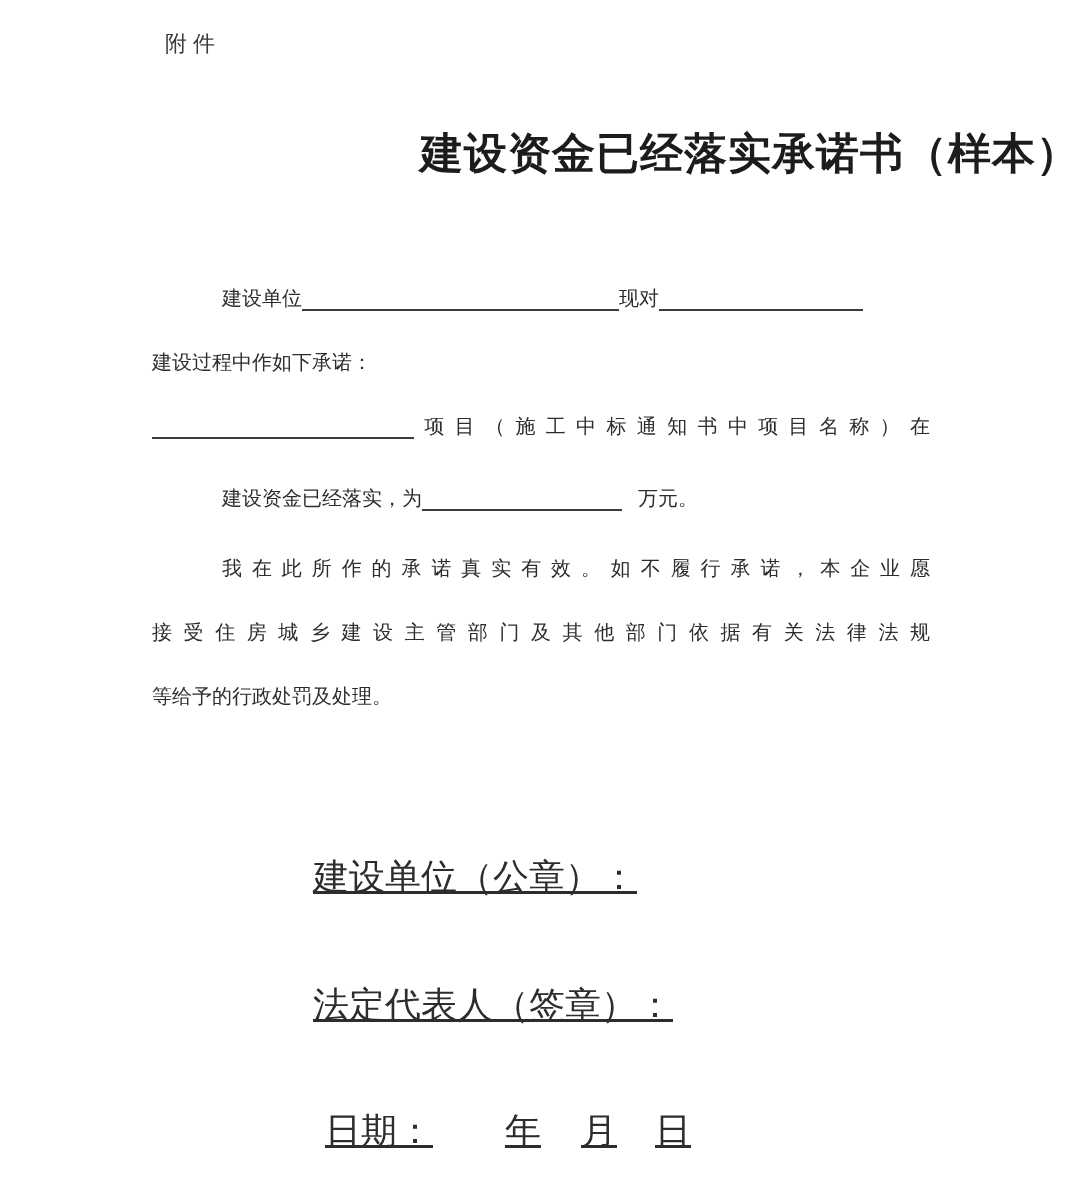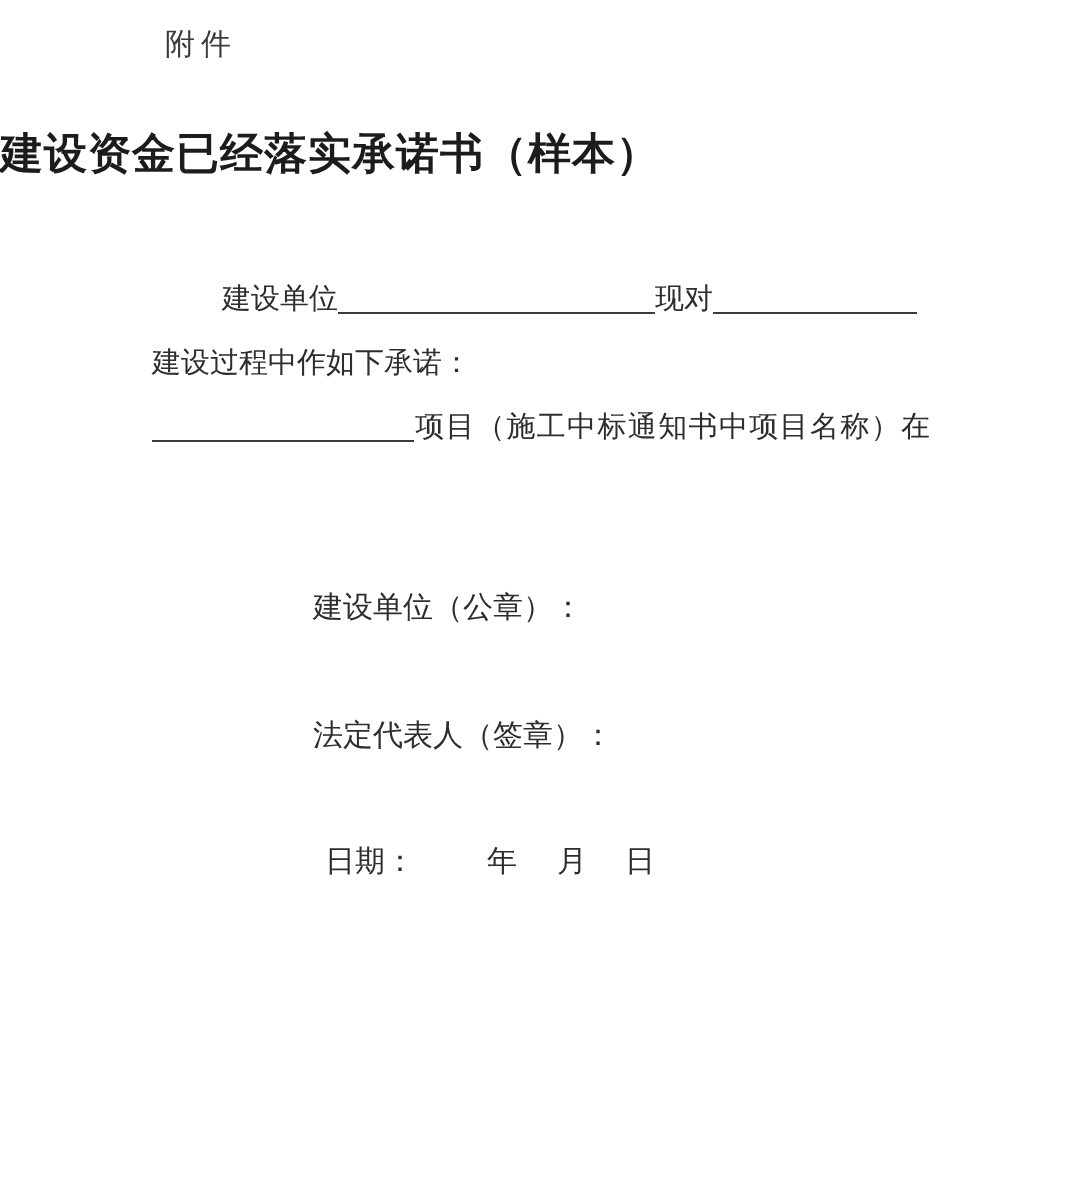--- a/index.html
+++ b/index.html
@@ -17,41 +17,41 @@
   }
 
   .doc {
     width: 1080px;
     height: 1179px;
     background: #ffffff;
   }
 
   .attachment {
     margin: 26px 0 16px 165px;
-    font-size: 30px;
+    font-size: 22px;
     line-height: 36px;
     letter-spacing: 6px;
     color: #3a3a3a;
   }
 
   .title {
     margin-top: 66px;
-    text-align: left;
+    text-align: right;
     font-family: "Liberation Sans", sans-serif;
     font-weight: bold;
     font-size: 43px;
     line-height: 50px;
     letter-spacing: 1px;
     color: #1c1c1c;
   }
 
   .content {
     width: 778px;
     margin: 88px 0 0 152px;
-    font-size: 29px;
+    font-size: 20px;
     color: #2d2d2d;
   }
 
   .line {
     line-height: 64px;
     white-space: nowrap;
   }
 
   .line.justify {
     white-space: normal;
@@ -72,21 +72,22 @@
   .blank-project-a { width: 204px; }
   .blank-project-b { width: 262px; }
   .blank-amount { width: 200px; margin-right: 16px; }
 
   .para-funds { margin-top: 8px; }
   .para-promise { margin-top: 6px; }
 
   .signature {
     margin-top: 117px;
     padding-left: 313px;
-    font-size: 30px;
+    font-size: 36px;
+    text-decoration: underline;
   }
 
   .sig-line { line-height: 64px; white-space: nowrap; }
   .sig-representative { margin-top: 64px; }
   .sig-date { margin-top: 62px; padding-left: 5px; margin-left: 7px; }
 
   .date-year  { margin-left: 72px; }
   .date-month { margin-left: 40px; }
   .date-day   { margin-left: 38px; }
 </style>
@@ -106,21 +107,37 @@
         <span>建设单位</span><span class="blank blank-construction-unit"></span><span>现对</span><span class="blank blank-project-a"></span>
       </div>
       <div class="line">
         <span>建设过程中作如下承诺：</span>
       </div>
       <div class="line justify">
         <span class="blank blank-project-b"></span><span>项目（施工中标通知书中项目名称）在</span>
       </div>
     </div>
 
+    <div class="para-funds">
+      <div class="line indent">
+        <span>建设资金已经落实，为</span><span class="blank blank-amount"></span><span>万元。</span>
+      </div>
+    </div>
 
+    <div class="para-promise">
+      <div class="line justify indent">
+        <span>我在此所作的承诺真实有效。如不履行承诺，本企业愿</span>
+      </div>
+      <div class="line justify">
+        <span>接受住房城乡建设主管部门及其他部门依据有关法律法规</span>
+      </div>
+      <div class="line">
+        <span>等给予的行政处罚及处理。</span>
+      </div>
+    </div>
 
   </div>
 
   <div class="signature">
     <div class="sig-line sig-company">建设单位（公章）：</div>
     <div class="sig-line sig-representative">法定代表人（签章）：</div>
     <div class="sig-line sig-date">
       <span>日期：</span><span class="date-year">年</span><span class="date-month">月</span><span class="date-day">日</span>
     </div>
   </div>

